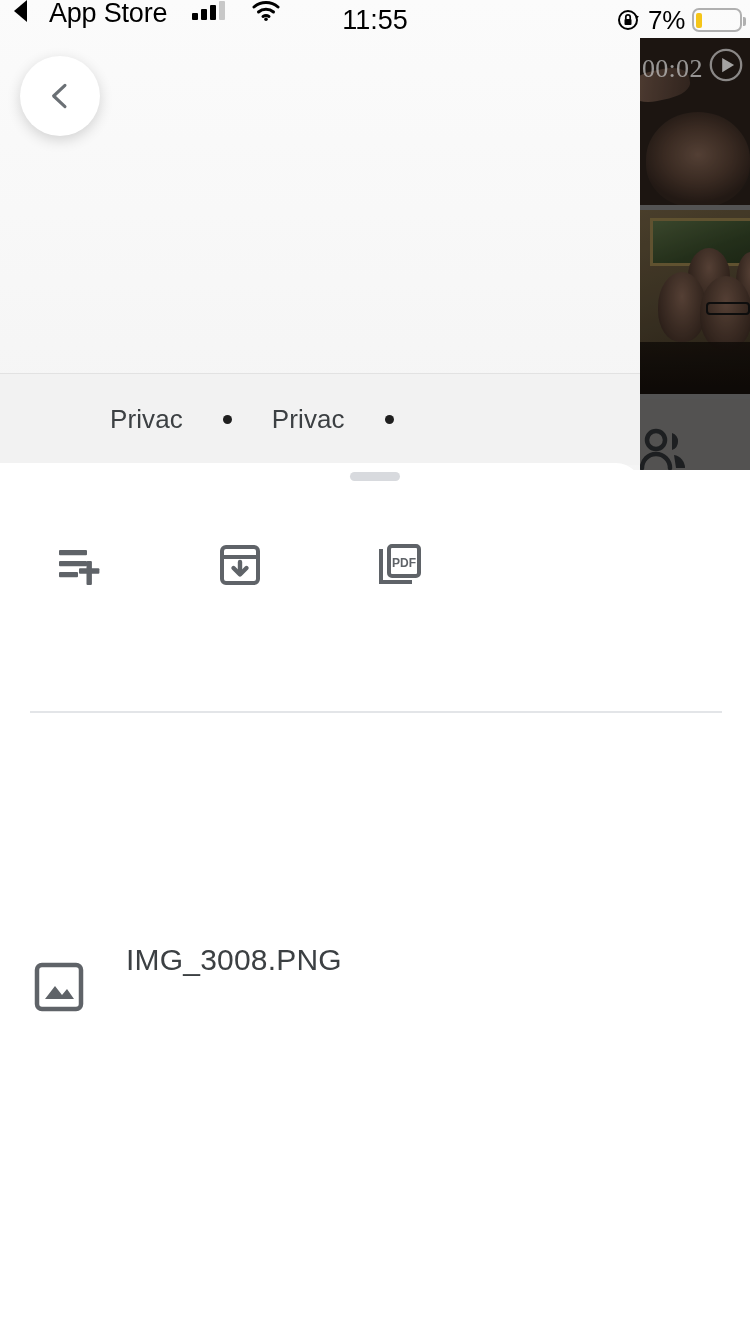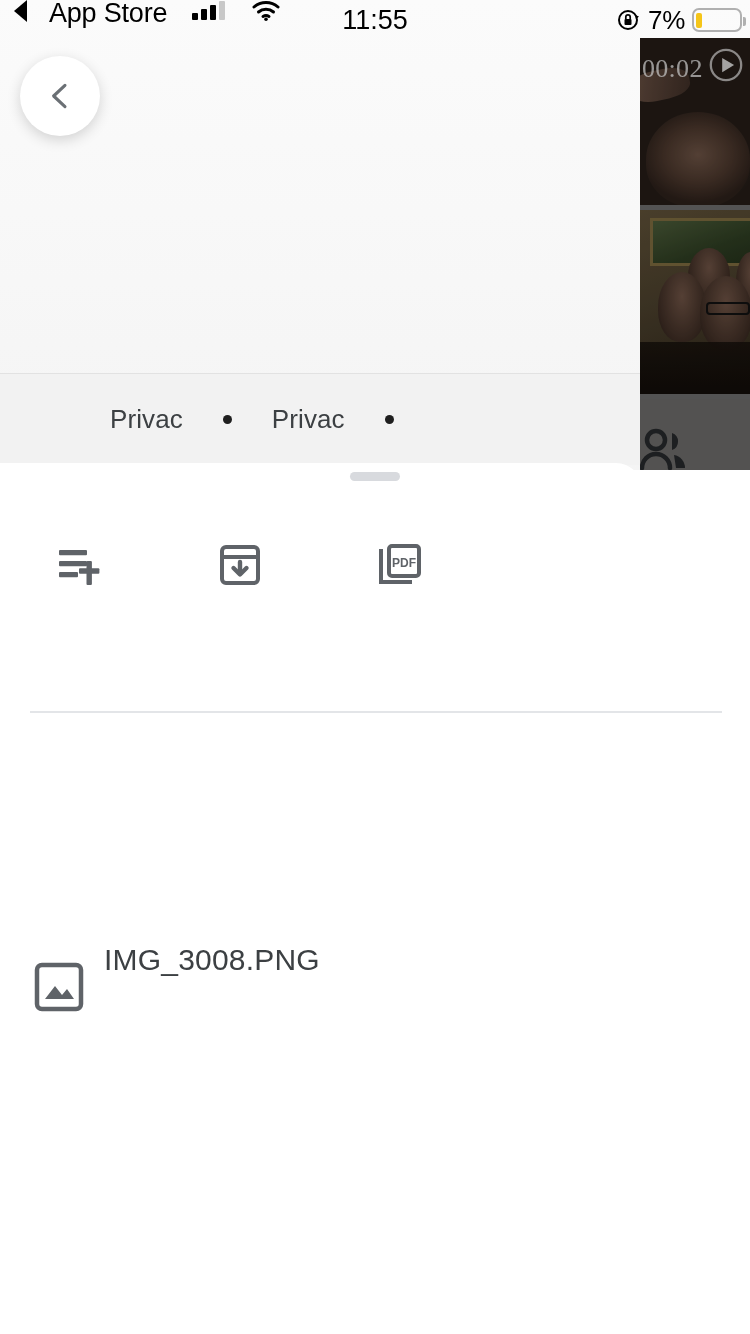--- a/index.html
+++ b/index.html
@@ -308,21 +308,21 @@
     align-items: flex-start;
     z-index: 50;
   }
   .file-icon-wrap {
     width: 56px;
     margin-left: 34px;
     margin-top: 22px;
     flex: 0 0 auto;
   }
   .file-text {
-    margin-left: 14px;
+    margin-left: 36px;
     display: flex;
     flex-direction: column;
   }
   .file-name {
     font-size: 30px;
     color: #3c4043;
     letter-spacing: 0.2px;
     line-height: 40px;
   }
   .file-meta {

